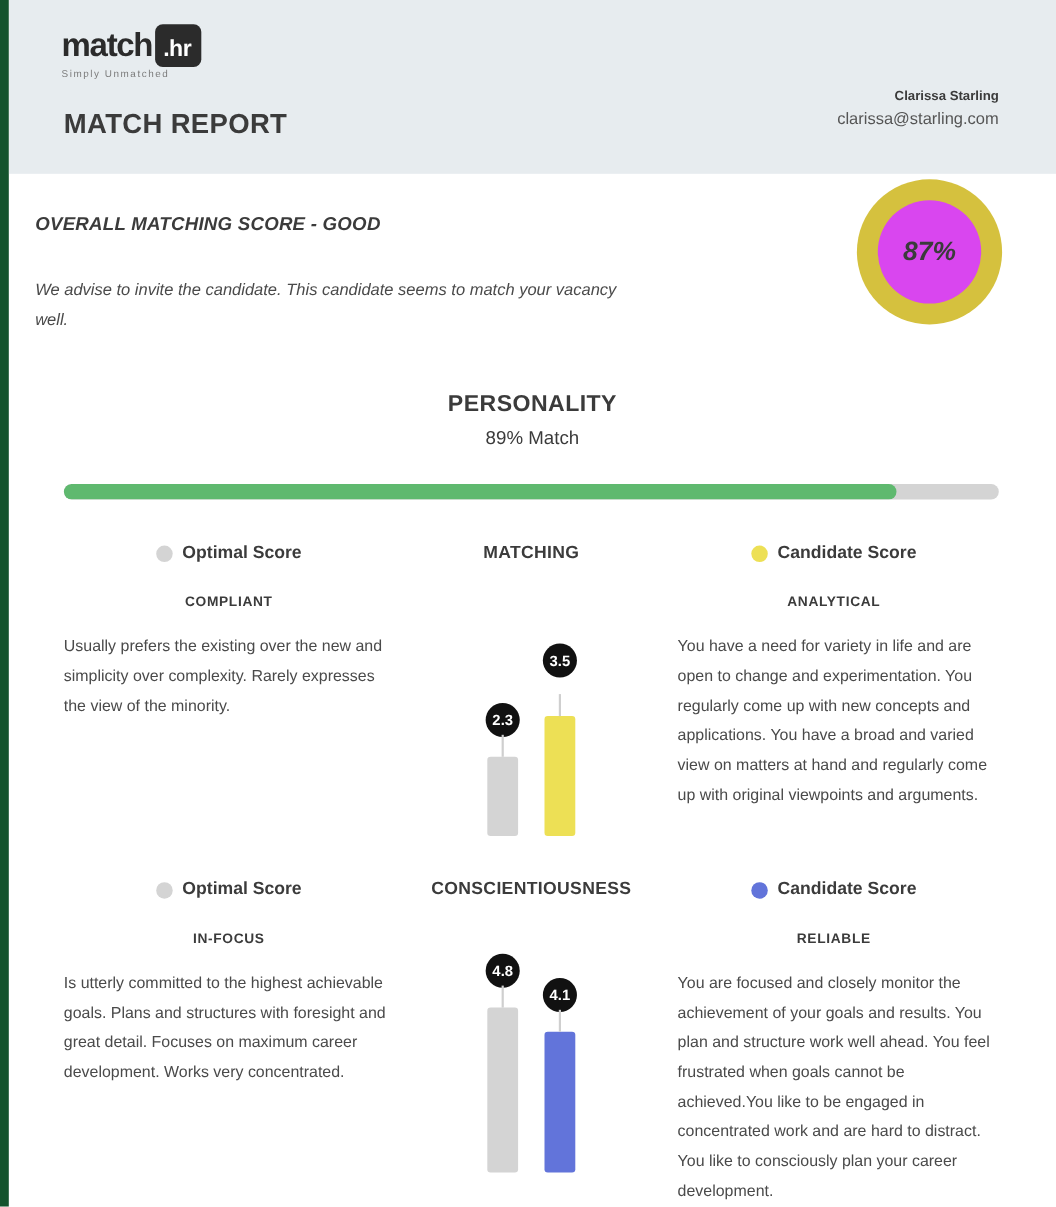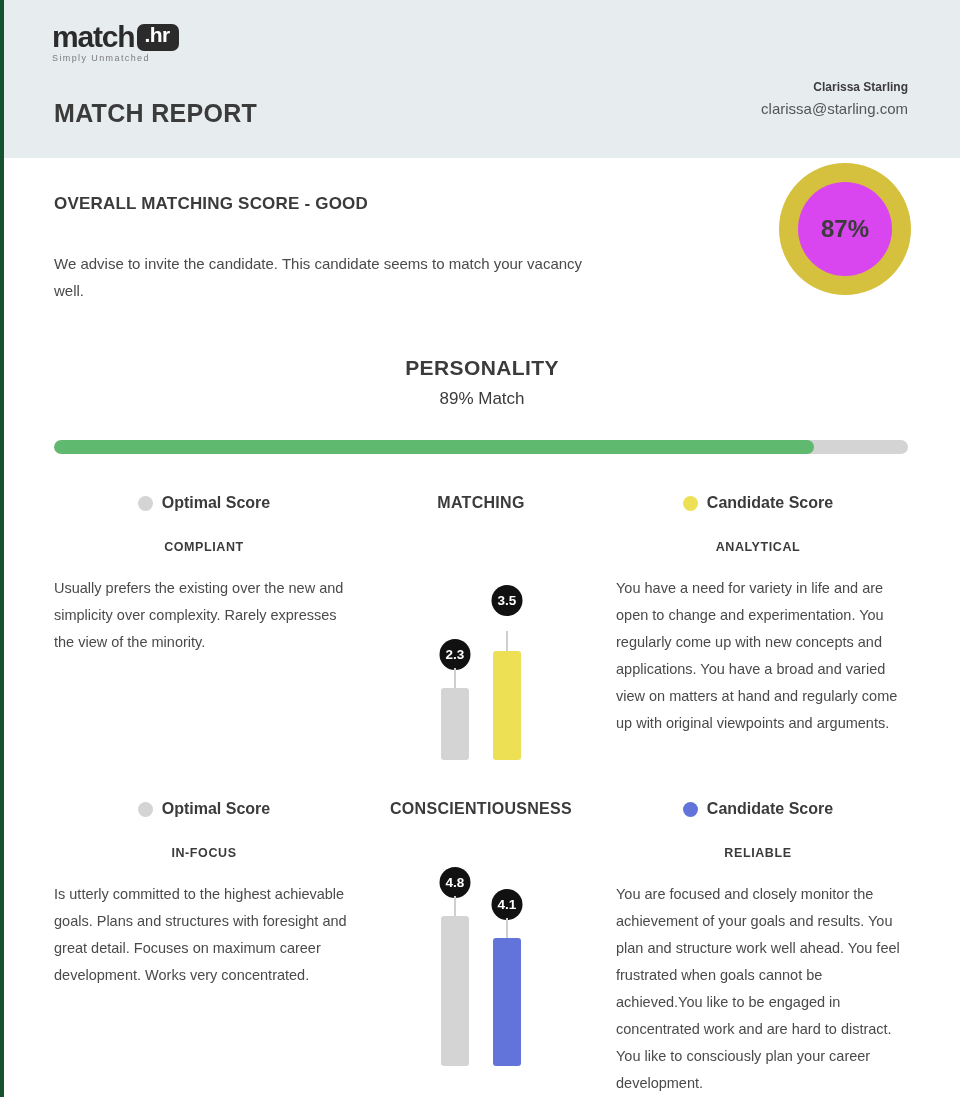--- a/index.html
+++ b/index.html
@@ -10,21 +10,21 @@
     background: #ffffff;
     font-family: "Liberation Sans", sans-serif;
     overflow: hidden;
   }
 
   .page {
     position: relative;
     width: 960px;
     height: 1097px;
     background: #ffffff;
-    border-left: 4px solid #14532d;
+    border-left: 8px solid #14532d;
     overflow: hidden;
   }
 
   
   .header {
     position: relative;
     height: 158px;
     background: #e7ecef;
     padding: 22px 52px 0 48px;
   }
@@ -45,21 +45,21 @@
     line-height: 1;
   }
   .logo-badge {
     margin-left: 3px;
     background: #2b2b2b;
     border-radius: 7px;
     color: #ffffff;
     font-size: 21px;
     font-weight: bold;
     letter-spacing: -0.5px;
-    padding: 0 9px 6px 7px;
+    padding: 12px 9px 6px 7px;
     line-height: 1;
   }
   .logo-tagline {
     font-size: 9px;
     color: #7c7c7c;
     letter-spacing: 1.4px;
     margin-top: 1px;
     white-space: nowrap;
   }
 
@@ -86,22 +86,23 @@
   }
   .candidate-email {
     font-size: 15px;
     color: #555555;
     margin-top: 6px;
   }
 
   
   .overall {
     position: relative;
-    padding: 36px 52px 0 50px;
+    padding: 36px 52px 0 24px;
     height: 190px;
+    font-style: italic;
   }
   .overall-title {
     font-size: 17px;
     font-weight: bold;
     color: #3b3b3b;
     letter-spacing: 0.2px;
   }
   .overall-text {
     margin-top: 36px;
     font-size: 15px;

